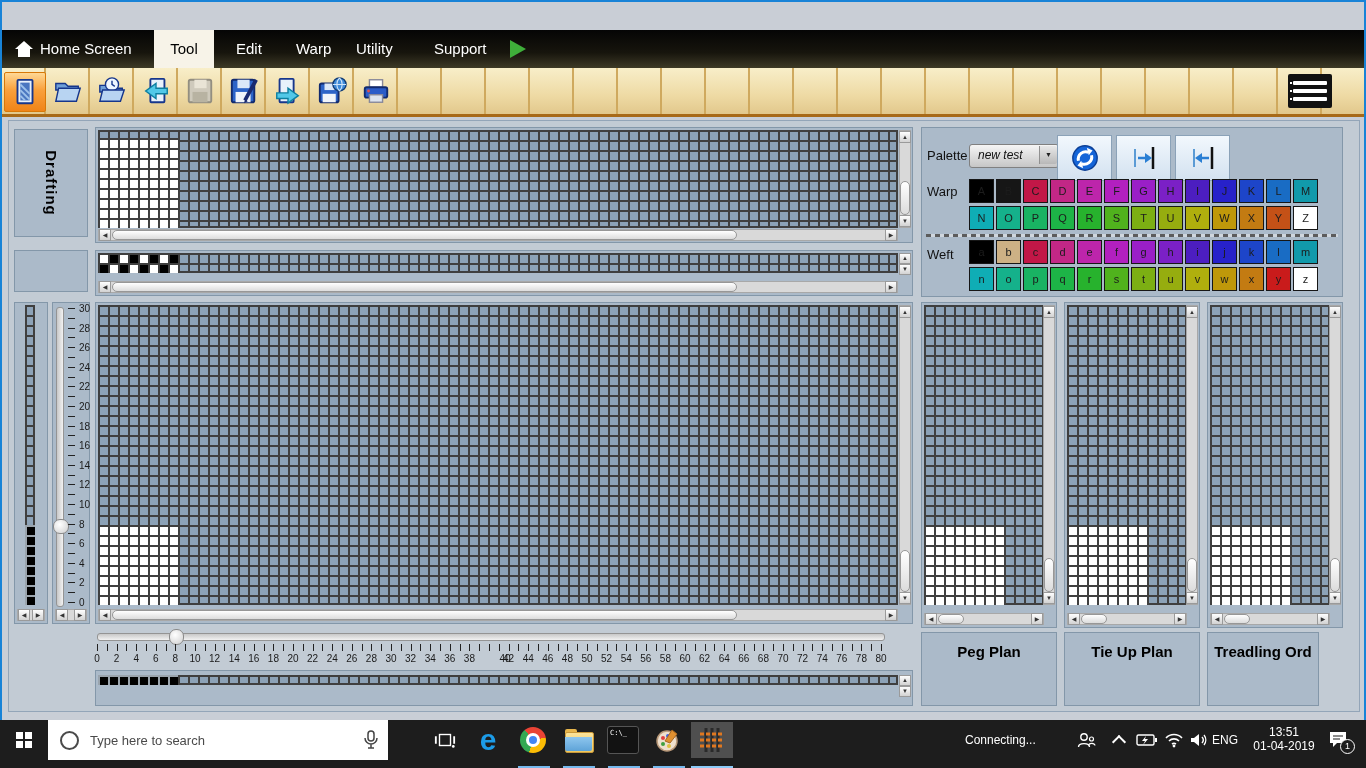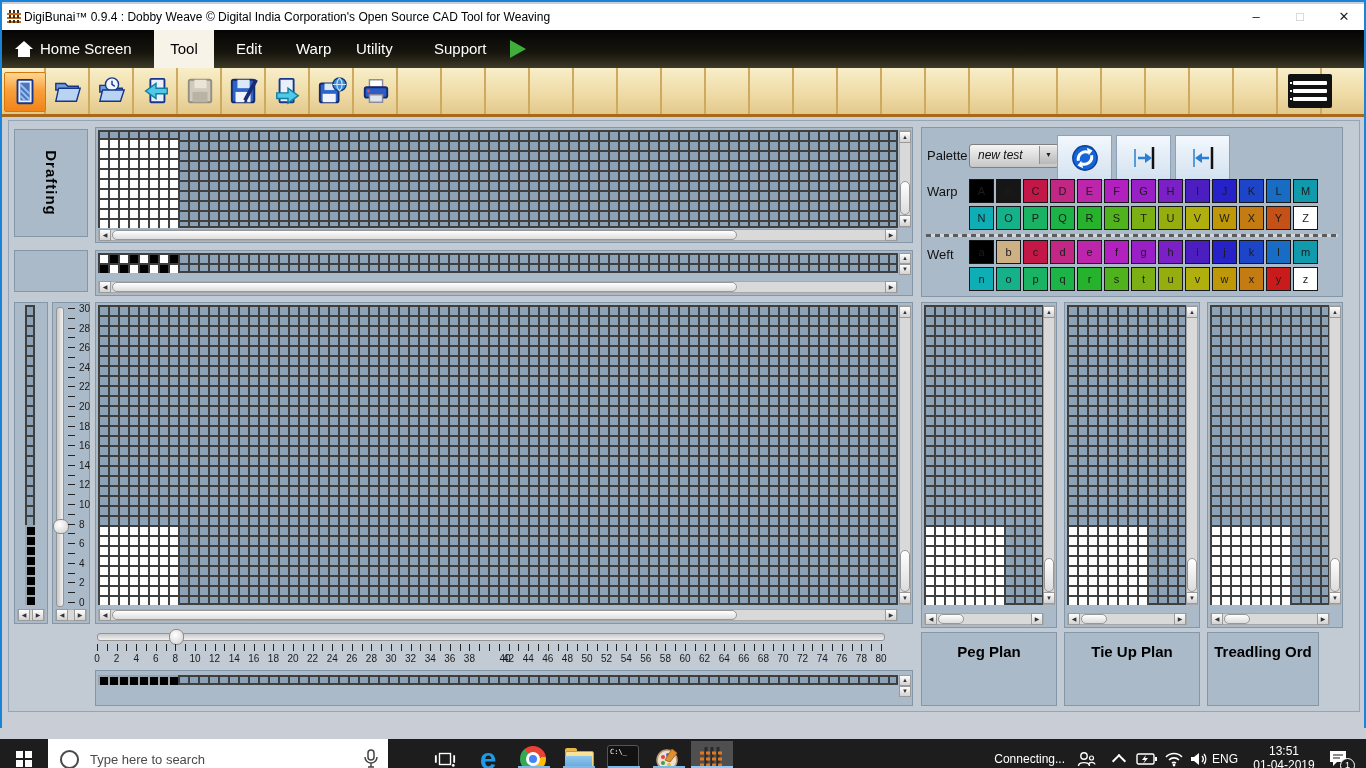--- a/index.html
+++ b/index.html
@@ -52,49 +52,34 @@
   .swrow{position:absolute;display:flex;}
   .pal-btn{position:absolute;width:53px;height:44px;background:linear-gradient(#f2f8fd,#d3e2f0);border:1px solid #8ba2b8;display:flex;align-items:center;justify-content:center;gap:2px;}
   .plabel{position:absolute;font-size:13px;color:#111;}
   .dropdown{position:absolute;width:88px;height:22px;background:linear-gradient(#f5f5f5,#c6c6c6);border:1px solid #808080;border-radius:3px;font-size:12px;color:#111;}
   .dropdown .txt{position:absolute;left:8px;top:3px;font-style:italic;}
   .dropdown .arrow{position:absolute;right:1px;top:1px;width:17px;height:18px;background:linear-gradient(#e8e8e8,#b8b8b8);border-left:1px solid #909090;border-radius:0 2px 2px 0;text-align:center;font-size:7px;line-height:18px;color:#222;}
   .sep-dash{position:absolute;height:3px;background:repeating-linear-gradient(to right,#5c5c5c 0 5px,#cfd6dd 5px 9px);}
   .side-label{font-size:15px;font-weight:bold;color:#000;text-align:center;padding-top:10px;}
   .vtext{position:absolute;left:50%;top:50%;transform:translate(-50%,-50%) rotate(90deg);font-size:15px;font-weight:bold;letter-spacing:1px;color:#000;white-space:nowrap;}
   
-  .taskbar{position:absolute;left:0;bottom:0;width:100%;height:29px;background:#1d1d1d;color:#fff;z-index:60;}
+  .taskbar{position:absolute;left:0;bottom:0;width:100%;height:48px;background:#1d1d1d;color:#fff;z-index:60;}
   .tb-ic{position:absolute;top:2px;width:40px;height:36px;display:flex;align-items:center;justify-content:center;}
   .underline{position:absolute;bottom:0;height:2px;background:#76b9ed;}
   .traytxt{position:absolute;color:#fff;font-size:12px;}
   .searchbox{position:absolute;left:48px;top:0;width:340px;height:40px;background:#fff;display:flex;align-items:center;}
   .searchbox input{border:none;outline:none;font-size:13px;color:#333;width:240px;font-family:"Liberation Sans",sans-serif;background:transparent;}
   .searchbox input::placeholder{color:#4a4a4a;}
   .ring{width:15px;height:15px;border:2.5px solid #4a4a4a;border-radius:50%;margin:0 9px 0 12px;}
 </style>
 </head>
 <body>
 
 <div id="app">
 
-  <div class="titlebar">
-    <svg class="abs" style="left:6px;top:5px" width="16" height="16" viewBox="0 0 16 16">
-      <g stroke="#c06a20" stroke-width="2">
-          <path d="M1 5h14M1 9h14M1 13h14"></path>
-        </g>
-      <g stroke="#4a3category a1a" stroke-width="2"></g>
-      <g stroke="#3a2a14" stroke-width="2">
-          <path d="M4 1v14M8 1v14M12 1v14" stroke-dasharray="3 2"></path>
-        </g>
-    </svg>
-    <span class="title">DigiBunai™ 0.9.4 : Dobby Weave © Digital India Corporation's Open Source CAD Tool for Weaving</span>
-    <div class="winbtn" style="right:88px">–</div>
-    <div class="winbtn" style="right:44px;color:#bbb">□</div>
-    <div class="winbtn" style="right:0">✕</div>
-  </div>
 
   <div class="menubar">
     <div class="menuitem" style="left:8px;padding-left:30px">
       <svg class="abs" style="left:4px;top:10px" width="20" height="18" viewBox="0 0 20 18">
         <path d="M1 9 L10 1 L19 9 h-3 v8 h-12 v-8 z" fill="#fff"></path>
       </svg>
       <span>Home Screen</span>
     </div>
     <div class="menuitem active" style="left:152px;width:36px;text-align:center"><span>Tool</span></div>
     <div class="menuitem" style="left:222px"><span>Edit</span></div>
@@ -646,21 +631,21 @@
             <path d="M1 7h24M1 13h24M1 19h24" stroke-dasharray="4 2"></path>
           </g>
       </svg>
     </div>
     <div class="underline" style="left:518px;width:32px"></div>
     <div class="underline" style="left:563px;width:32px"></div>
     <div class="underline" style="left:608px;width:32px"></div>
     <div class="underline" style="left:653px;width:32px"></div>
     <div class="underline" style="left:691px;width:42px;background:#8ccaf7"></div>
 
-    <div class="traytxt" style="left:965px;top:13px;width:100px;text-align:right">Connecting...</div>
+    <div class="traytxt" style="left:965px;top:13px;width:100px;text-align:left">Connecting...</div>
     <div class="tb-ic" style="left:1072px;width:28px">
       <svg width="20" height="20" viewBox="0 0 20 20">
         <circle cx="8" cy="7" r="3.2" stroke="#fff" fill="none" stroke-width="1.4"></circle>
         <path d="M2.5 17c0-4.5 11-4.5 11 0" stroke="#fff" fill="none" stroke-width="1.4"></path>
         <circle cx="15.5" cy="9" r="2" stroke="#fff" fill="none" stroke-width="1.2"></circle>
         <path d="M12.5 15.5c.5-2.8 6-2.8 6.5 0" stroke="#fff" fill="none" stroke-width="1.2"></path>
       </svg>
     </div>
     <div class="tb-ic" style="left:1106px;width:26px">
       <div style="width:8px;height:8px;border-top:2px solid #fff;border-left:2px solid #fff;transform:rotate(45deg);margin-top:4px"></div>

